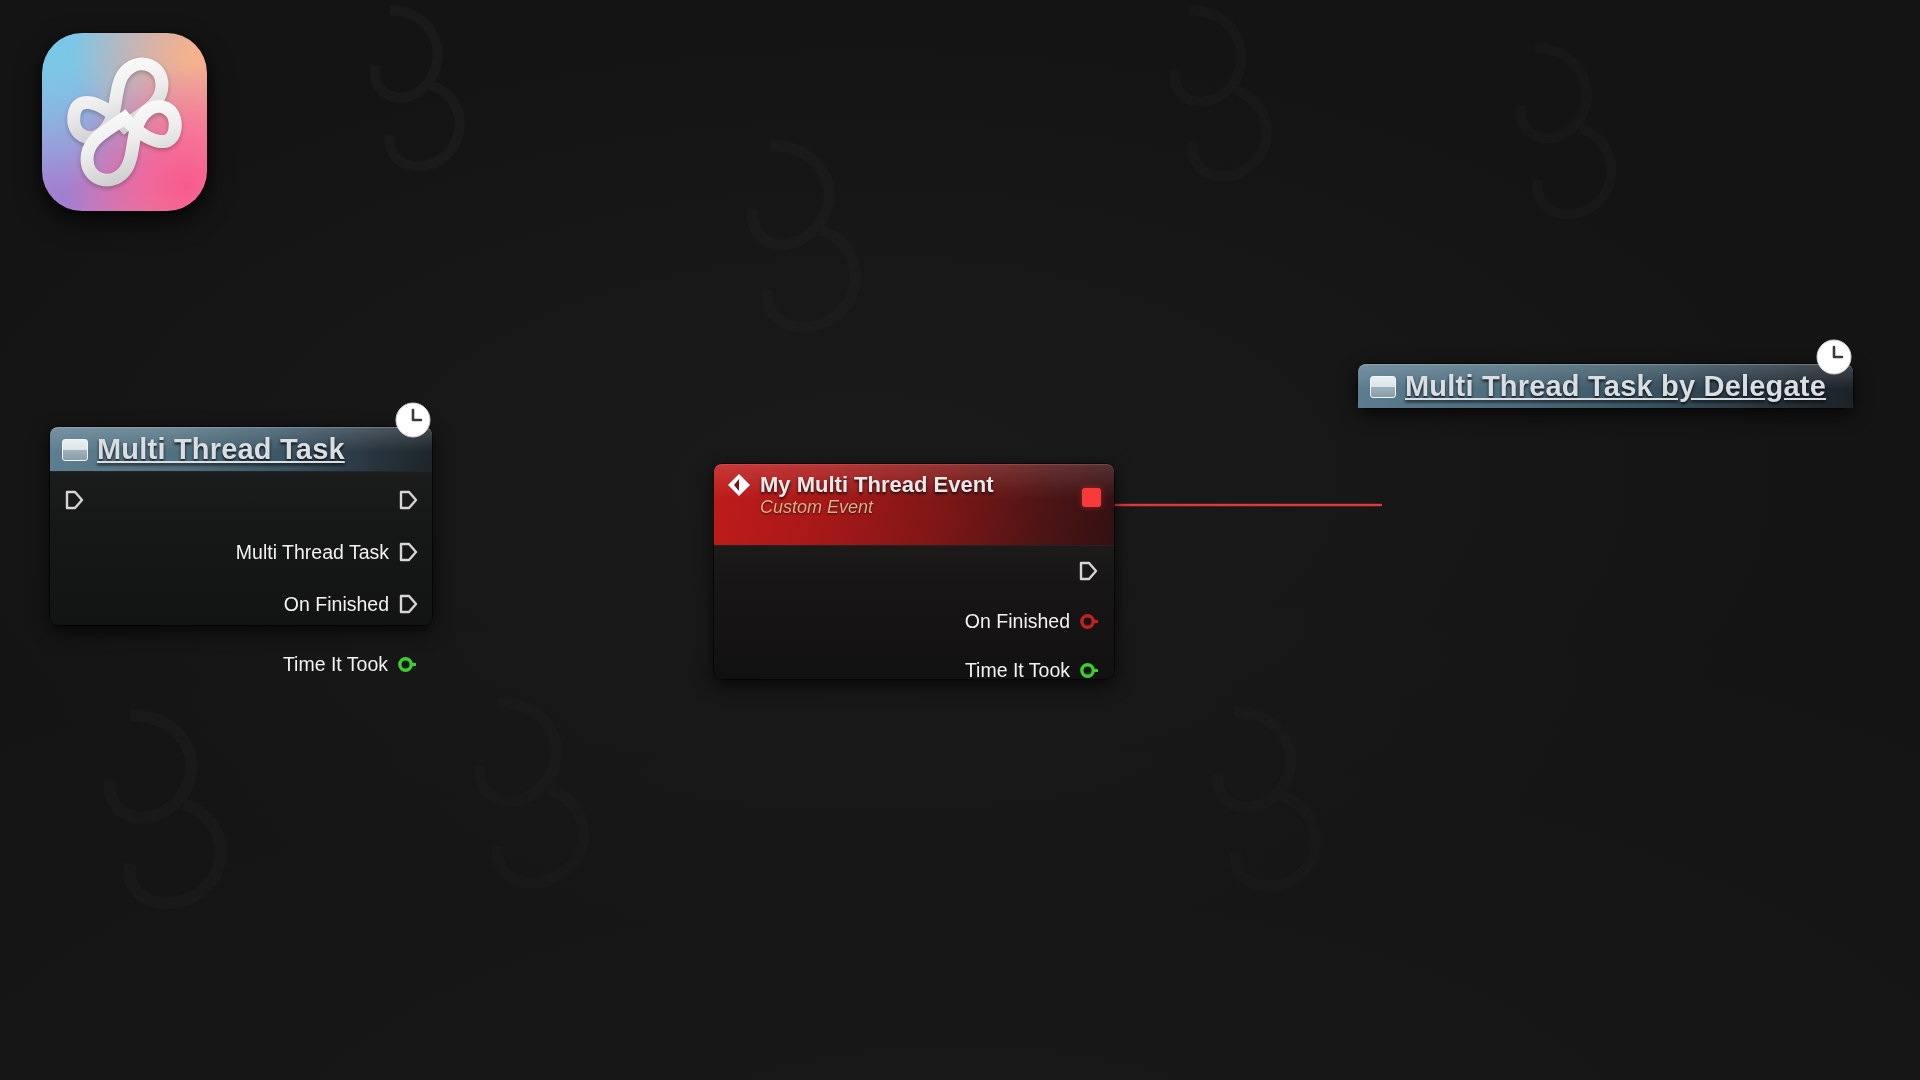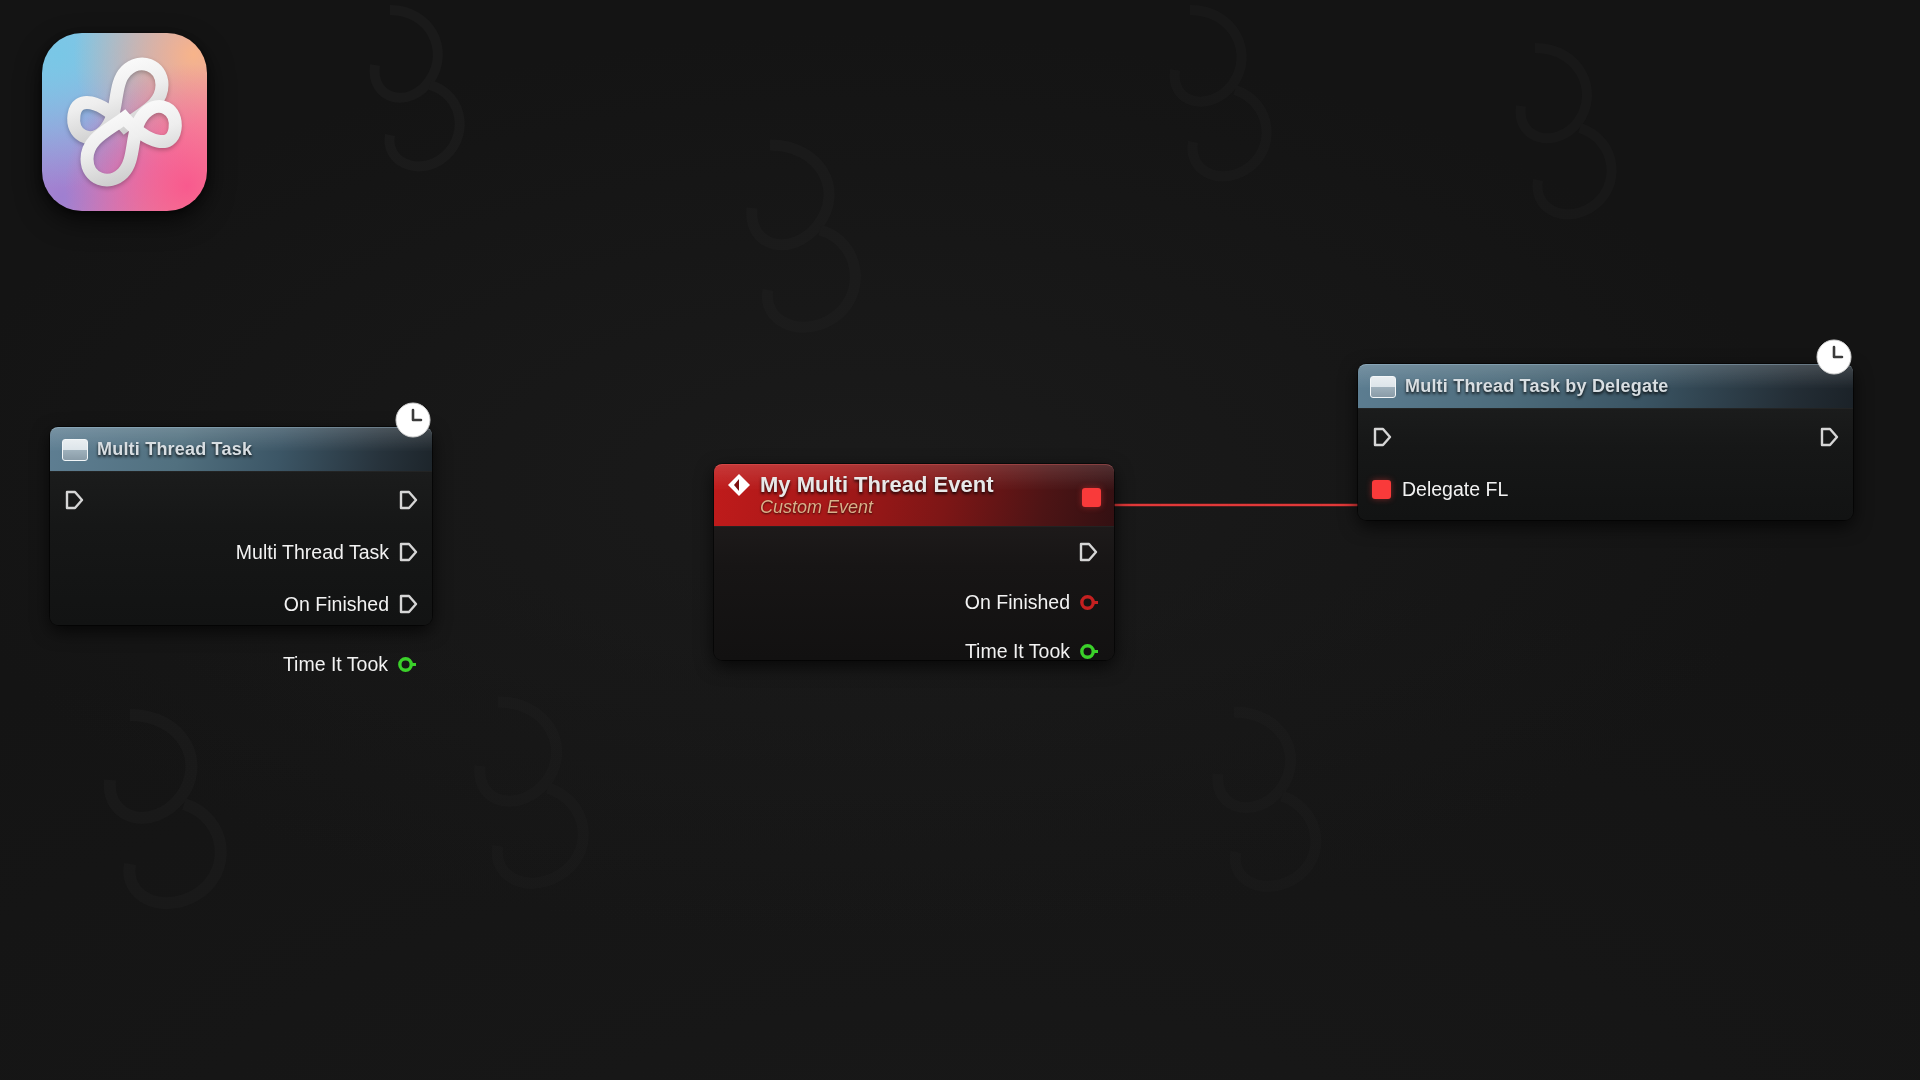--- a/index.html
+++ b/index.html
@@ -55,22 +55,22 @@
       linear-gradient(180deg, rgba(255,255,255,.16) 0%, rgba(255,255,255,0) 55%),
       linear-gradient(100deg,#5e7e92 0%, #51707f 34%, #3c5666 60%, #27333c 86%, #1d252b 100%);
     border-top:1px solid rgba(190,215,230,.45);
   }
   .node-header.fn.wide{
     background:
       linear-gradient(180deg, rgba(255,255,255,.16) 0%, rgba(255,255,255,0) 55%),
       linear-gradient(100deg,#5c7d91 0%, #4d6c7c 30%, #3a5463 58%, #232d35 88%, #1b2228 100%);
   }
   .node-title{
-    font-size:18px;font-weight:bold;color:#d8dee2;letter-spacing:.2px;
-    text-shadow:0 2px 3px rgba(0,0,0,.85);white-space:nowrap;
+    font-size:29px;font-weight:bold;color:#d8dee2;letter-spacing:.2px;
+    text-shadow:0 2px 3px rgba(0,0,0,.85);white-space:nowrap;text-decoration:underline;
   }
   .node-body{
     position:relative;border-radius:0 0 8px 8px;
     background:linear-gradient(180deg,#1b1c1c 0%,#161717 35%,#121313 100%);
     box-shadow:inset 0 1px 0 rgba(255,255,255,.035);
   }
 
   
   .hdr-icon{
     width:26px;height:22px;border-radius:3px;margin-right:9px;flex:0 0 auto;
@@ -87,21 +87,21 @@
   .delegate-sq{
     width:19px;height:19px;border-radius:3px;flex:0 0 auto;
     background:#f93a3a;box-shadow:0 0 6px rgba(249,58,58,.45);
   }
 
   
   .clock-badge{position:absolute;width:38px;height:38px;}
 
   
   .node-header.event{
-    height:62px;border-radius:8px 8px 0 0;padding:0 12px;
+    height:81px;border-radius:8px 8px 0 0;padding:0 12px;
     display:block;position:relative;
     background:
       linear-gradient(180deg, rgba(255,255,255,.13) 0%, rgba(255,255,255,0) 42%),
       linear-gradient(102deg,#c01b1b 0%, #a81818 28%, #7d1616 58%, #4d1415 82%, #331012 100%);
     border-top:1px solid rgba(255,140,140,.38);
     overflow:hidden;
   }
   .event-title-row{display:flex;align-items:center;padding-top:7px;}
   .event-title{
     font-size:22px;font-weight:bold;color:#e8e8e8;
@@ -304,41 +304,20 @@
   </div>
 
   <div class="node" style="left:1358px;top:364px;width:495px;">
     <div class="shadowbox"></div>
 
     <div class="node-header fn wide" style="height:44px;">
       <span class="hdr-icon"></span>
       <span class="node-title">Multi Thread Task by Delegate</span>
     </div>
 
-    <div class="node-body" style="height:112px;">
-
-      <div class="pin-row" style="left:14px;top:17px;">
-        <svg class="exec-pin" viewBox="0 0 20 22">
-          <path d="M3 3 L11 3 L18 11 L11 19 L3 19 Z" fill="none" stroke="#d6d6d6" stroke-width="2.4" stroke-linejoin="round"></path>
-        </svg>
-        <span class="pin-label"></span>
-      </div>
-
-      <div class="pin-row" style="right:14px;top:17px;">
-        <span class="pin-label"></span>
-        <svg class="exec-pin" viewBox="0 0 20 22">
-          <path d="M3 3 L11 3 L18 11 L11 19 L3 19 Z" fill="none" stroke="#d6d6d6" stroke-width="2.4" stroke-linejoin="round"></path>
-        </svg>
-      </div>
-
-      <div class="pin-row" style="left:14px;top:69px;">
-        <span class="delegate-sq"></span>
-        <span class="pin-label" style="margin-left:11px;">Delegate FL</span>
-      </div>
-    </div>
 
     <svg class="clock-badge" viewBox="0 0 38 38" style="left:457px;top:-26px;">
       <circle cx="19" cy="19" r="17" fill="#ffffff" stroke="#cfcfcf" stroke-width="1"></circle>
       <path d="M19 9 L19 19 L27 19" fill="none" stroke="#3a3a3a" stroke-width="2.6" stroke-linecap="round" stroke-linejoin="round"></path>
     </svg>
   </div>
 
 </div>
 
 </body></html>

